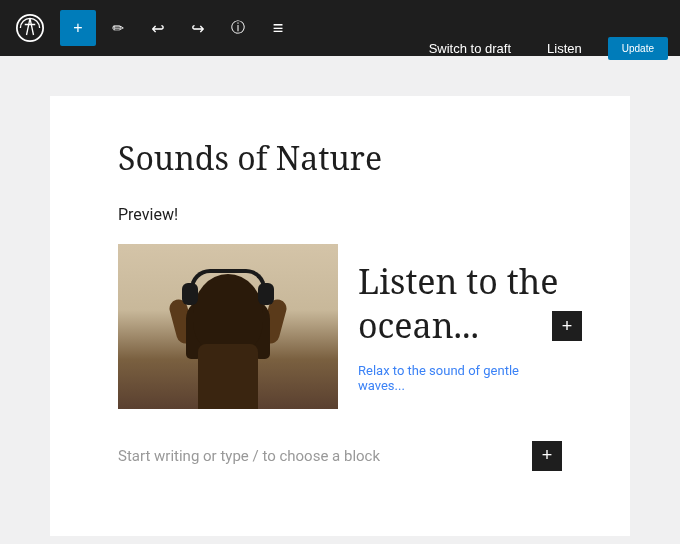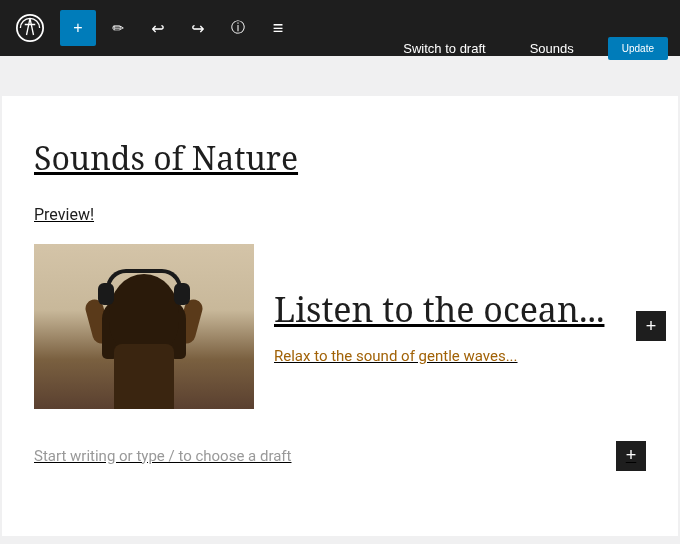--- a/index.html
+++ b/index.html
@@ -50,21 +50,21 @@
     .toolbar-btn.add-btn {
       background: #007cba;
       border-radius: 2px;
     }
     .toolbar-spacer {
       flex: 1;
     }
     .toolbar-right {
       display: flex;
       align-items: center;
-      gap: 24px;
+      gap: 16px;
       margin-top: 40px;
     }
     .switch-draft-btn {
       background: transparent;
       border: none;
       color: #fff;
       cursor: pointer;
       font-size: 13px;
       padding: 6px 10px;
       border-radius: 2px;
@@ -93,25 +93,24 @@
     .editor-wrapper {
       background: #f0f0f1;
       height: calc(544px - 56px);
       overflow-y: auto;
       display: flex;
       justify-content: center;
       padding: 40px 0;
     }
     .editor-canvas {
       background: #fff;
-      width: 676px;
+      width: 580px;
       min-height: 440px;
-      padding: 40px 32px;
+      padding: 40px 68px;
       position: relative;
-      text-decoration: underline;
     }
 
     
     .page-title {
       font-size: 32px;
       font-weight: 400;
       color: #1e1e1e;
       margin-bottom: 24px;
       font-family: "Noto Serif", Georgia, serif;
       line-height: 1.4;
@@ -271,22 +270,22 @@
     }
     .ocean-heading {
       font-family: "Noto Serif", Georgia, serif;
       font-size: 34px;
       font-weight: 400;
       color: #1e1e1e;
       margin-bottom: 16px;
       line-height: 1.3;
     }
     .ocean-subtext {
-      font-size: 15px;
-      color: #a16207;
+      font-size: 13px;
+      color: #3b82f6;
     }
 
     
     .start-writing {
       color: #999;
       font-size: 15px;
       padding: 8px 0;
       display: flex;
       align-items: center;
       justify-content: space-between;
@@ -339,21 +338,21 @@
   </button>
 
   <button class="toolbar-btn">
     <span style="font-size:18px;">≡</span>
   </button>
 
   <div class="toolbar-spacer"></div>
 
   <div class="toolbar-right">
     <button class="switch-draft-btn">Switch to draft</button>
-    <button class="preview-btn">Sounds</button>
+    <button class="preview-btn">Listen</button>
     <button class="update-btn">Update</button>
   </div>
 </div>
 
 <div class="editor-wrapper">
   <div class="editor-canvas">
 
     <h1 class="page-title">Sounds of Nature</h1>
 
     <p class="welcome-text">Preview!</p>
@@ -384,20 +383,20 @@
         <span>+</span>
       </button>
 
       <div class="text-content">
         <h2 class="ocean-heading">Listen to the ocean...</h2>
         <p class="ocean-subtext">Relax to the sound of gentle waves...</p>
       </div>
     </div>
 
     <div class="start-writing">
-      <span>Start writing or type / to choose a draft</span>
+      <span>Start writing or type / to choose a block</span>
       <button class="start-writing-add">
         <span>+</span>
       </button>
     </div>
 
   </div>
 </div>
 
 </body></html>

